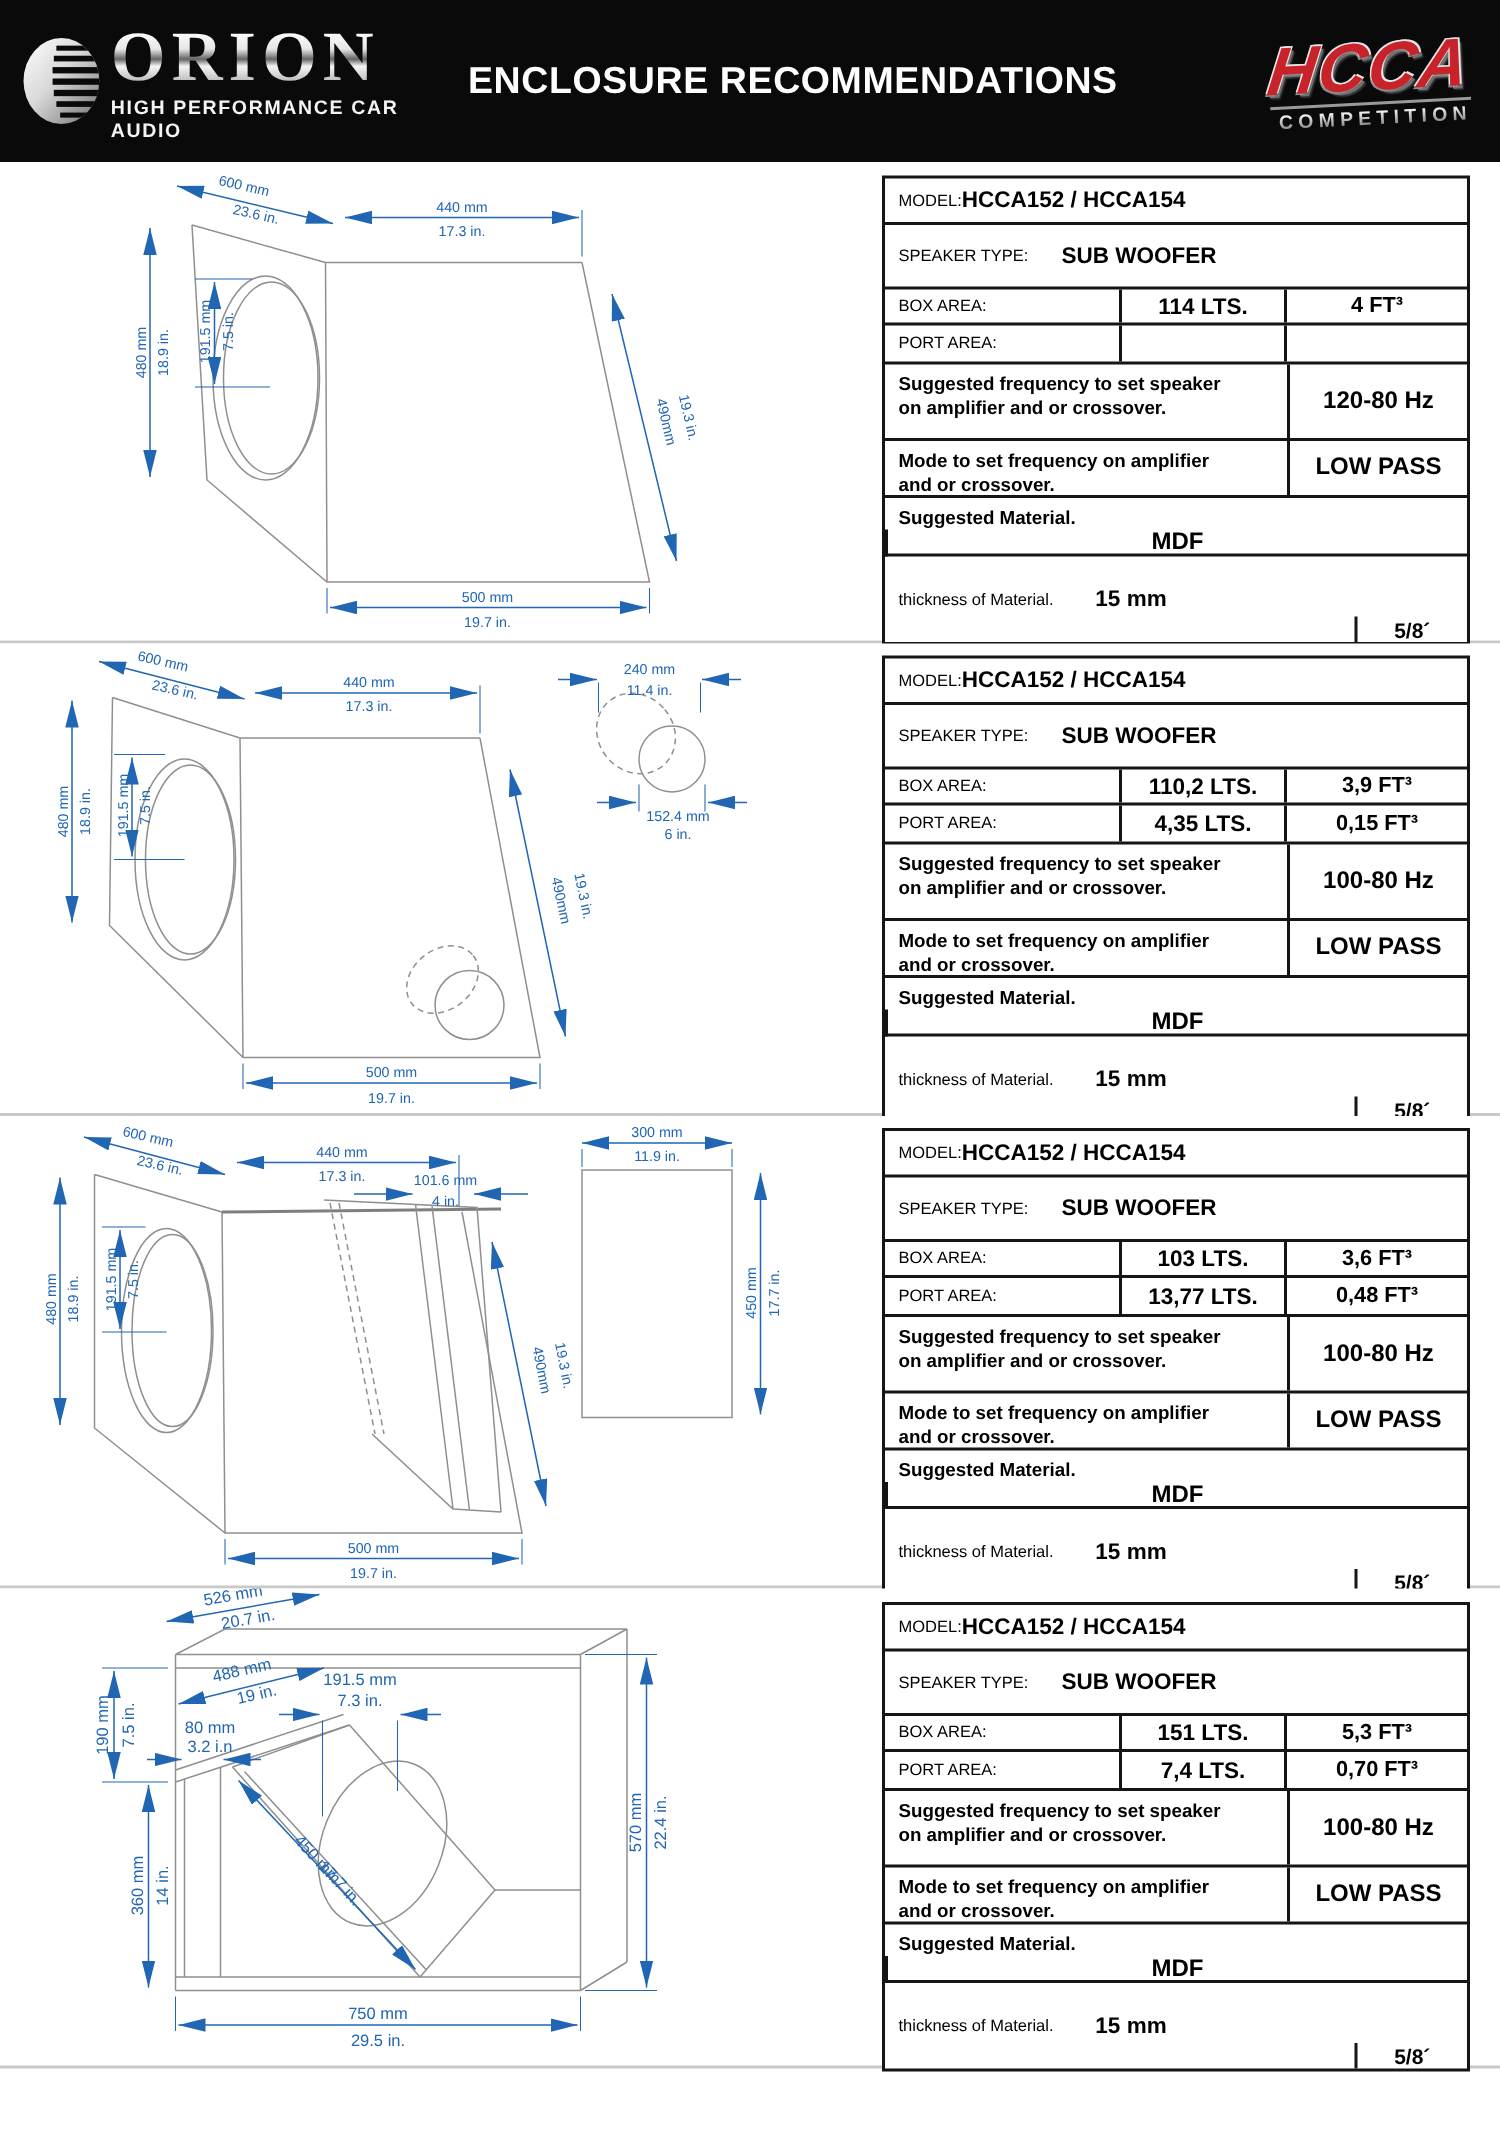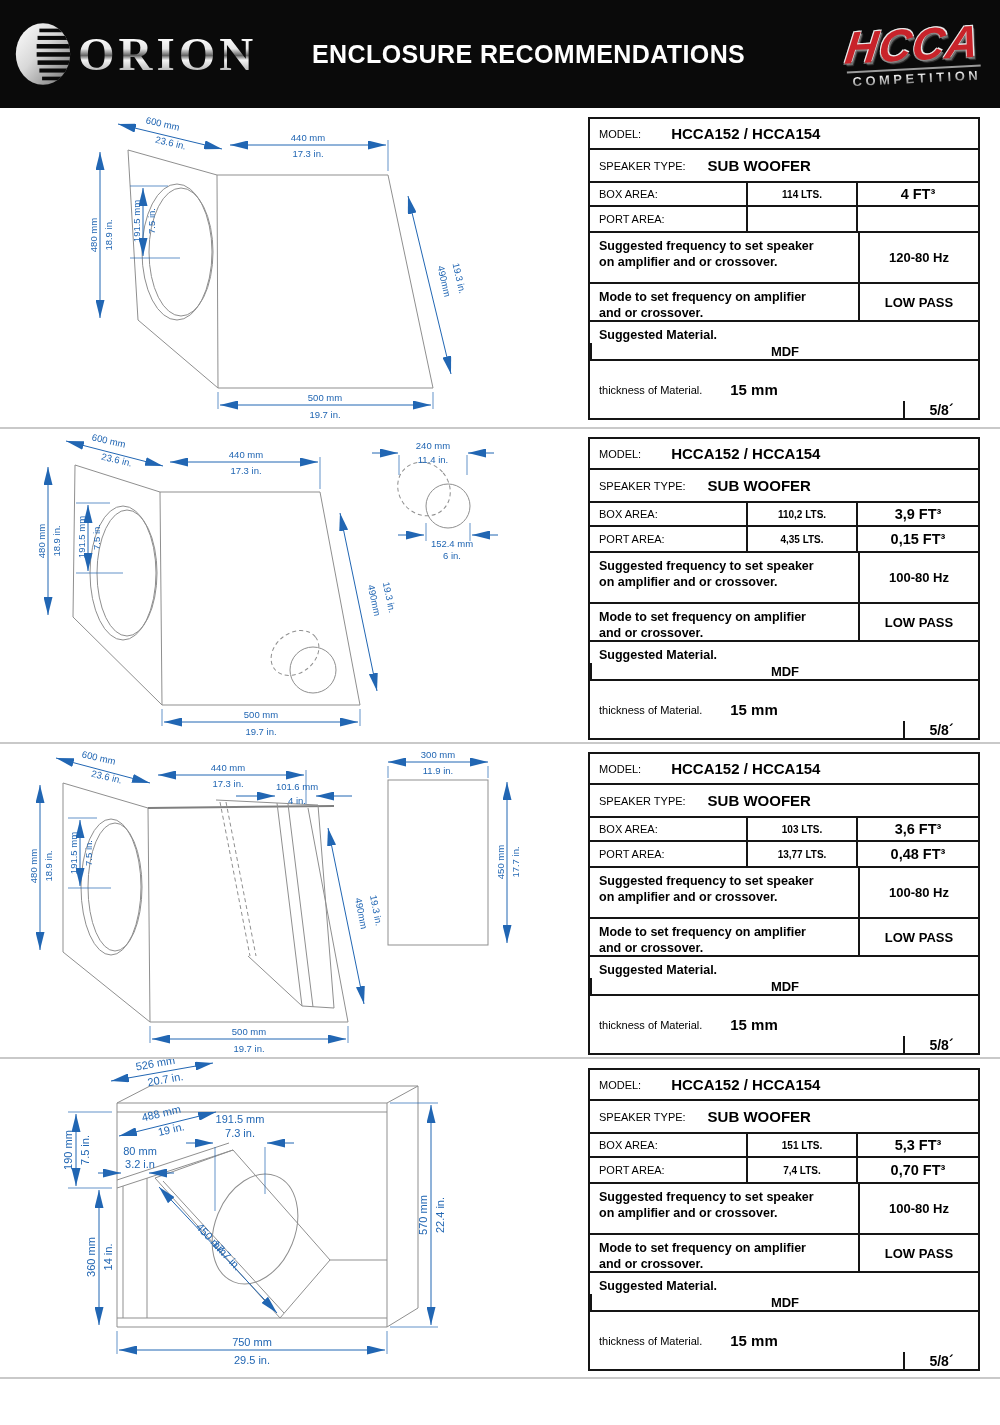--- a/index.html
+++ b/index.html
@@ -24,32 +24,32 @@
 
   
   .sec{position:absolute;left:0;width:1000px;background:#fff;border-bottom:2px solid #c9c9c9;box-sizing:border-box;}
   #sec1{top:108px;height:321px;} #sec2{top:429px;height:315px;} #sec3{top:744px;height:315px;} #sec4{top:1059px;height:320px;}
   .dwg{position:absolute;left:0;top:0;}
 
   
   .spec{position:absolute;left:588px;width:392px;background:#fff;border:2px solid #151515;box-sizing:border-box;}
   .tr{display:flex;align-items:center;border-top:2px solid #151515;box-sizing:border-box;position:relative;}
   .tr:first-child{border-top:none;}
-  .r1{height:29px;} .r2{height:33px;} .r3{height:24px;} .r4{height:26px;}
+  .r1{height:29px;} .r2{height:43px;} .r3{height:24px;} .r4{height:26px;}
   .r5{height:51px;align-items:flex-start;} .r6{height:38px;align-items:flex-start;}
   .r7{height:39px;align-items:flex-start;flex-direction:column;} .r8{height:59px;}
   .lb{font-weight:normal;font-size:11px;padding-left:9px;white-space:nowrap;}
   .vl{font-weight:bold;font-size:15px;white-space:nowrap;}
-  .r1 .vl{margin-left:30px;} .r2 .vl{margin-left:22px;}
+  .r1 .vl{} .r2 .vl{margin-left:22px;}
   .c1{width:156px;box-sizing:border-box;}
-  .c2{width:110px;border-left:2px solid #151515;align-self:stretch;display:flex;align-items:center;justify-content:center;font-size:10px;font-weight:bold;box-sizing:border-box;}
+  .c2{width:110px;border-left:2px solid #151515;align-self:stretch;display:flex;align-items:center;justify-content:center;font-size:15px;font-weight:bold;box-sizing:border-box;}
   .c3{flex:1;border-left:2px solid #151515;align-self:stretch;display:flex;align-items:center;justify-content:center;font-size:14.5px;font-weight:bold;box-sizing:border-box;}
   .cL{width:268px;box-sizing:border-box;padding:5px 0 0 9px;align-self:stretch;}
   .lb2{display:block;font-weight:bold;font-size:12.5px;line-height:1.3;}
-  .cR{flex:1;border-left:2px solid #151515;align-self:stretch;display:flex;align-items:center;justify-content:center;font-size:13px;font-weight:bold;}
+  .cR{flex:1;border-left:2px solid #151515;align-self:stretch;display:flex;align-items:center;justify-content:center;font-size:16px;font-weight:bold;}
   .mm{position:absolute;left:118px;width:92px;text-align:center;}
   .cR8{margin-left:auto;width:73px;border-left:2px solid #151515;align-self:stretch;display:flex;align-items:center;justify-content:center;font-size:14px;font-weight:bold;margin-top:40px;}
 
   
   .ol{stroke:#8f8f8f;stroke-width:1;fill:none;}
   .olb{stroke:#7f7f7f;stroke-width:2;fill:none;}
   .dash{stroke-dasharray:4 3;}
   .dl{stroke:#2166b3;stroke-width:1;fill:none;}
   .de{stroke:#2166b3;stroke-width:.7;fill:none;}
   text.dt{fill:#2166b3;font-size:9.5px;font-family:"Liberation Sans",sans-serif;text-anchor:middle;}
@@ -85,20 +85,21 @@
           <rect x="26" y="16" width="38" height="4.5"></rect>
         <rect x="25" y="25" width="39" height="5"></rect>
           <rect x="25" y="34" width="39" height="5"></rect>
         <rect x="26" y="43" width="38" height="5"></rect>
           <rect x="28" y="52" width="36" height="4.5"></rect>
         <rect x="31" y="61" width="33" height="4"></rect>
       </g>
     </svg>
     <div class="otxt">
       <div class="oname">ORION</div>
+      <div class="otag">HIGH PERFORMANCE CAR AUDIO</div>
     </div>
   </div>
   <div class="title">ENCLOSURE RECOMMENDATIONS</div>
   <div class="hcca">
     <div><span class="hname">HCCA</span></div>
     <div class="hsub">COMPETITION</div>
   </div>
 </header>
 
 <section class="sec" id="sec1">

